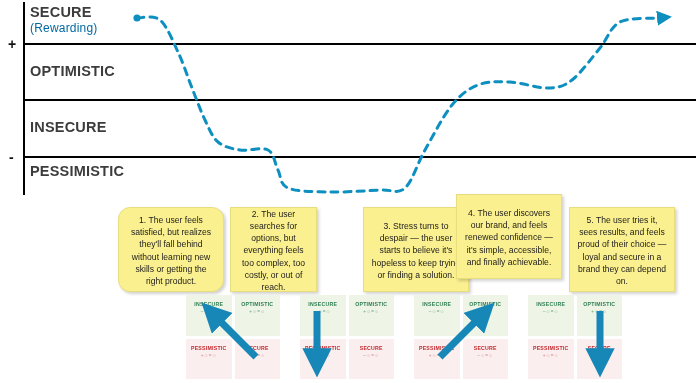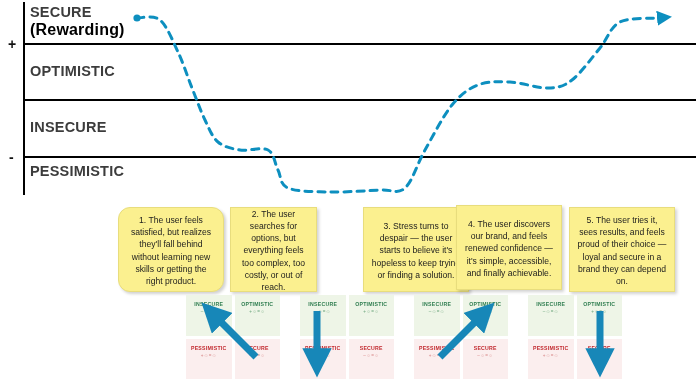--- a/index.html
+++ b/index.html
@@ -59,23 +59,23 @@
     left: 30px;
     font-size: 14.5px;
     font-weight: bold;
     color: #3c3c3c;
     letter-spacing: 0.2px;
     line-height: 1.18;
     white-space: nowrap;
   }
   .band-label .sub {
     display: block;
-    font-weight: bold;
-    font-size: 16px;
-    color: #000000;
+    font-weight: normal;
+    font-size: 12px;
+    color: #0369a1;
   }
   .band-label.b0 { top: 4px; }
   .band-label.b1 { top: 63px; }
   .band-label.b2 { top: 119px; }
   .band-label.b3 { top: 163px; }
 
   .curve-svg {
     position: absolute;
     left: 0; top: 0;
     width: 700px; height: 200px;
@@ -193,21 +193,21 @@
 
   <div class="note" style="left:118px; top:207px; width:106px; height:85px;border-radius:12px;">
     <span>1. The user feels satisfied, but realizes they'll fall behind without learning new skills or getting the right product.</span>
   </div>
   <div class="note" style="left:230px; top:207px; width:87px; height:85px;">
     <span>2. The user searches for options, but everything feels too complex, too costly, or out of reach.</span>
   </div>
   <div class="note" style="left:343px; top:207px; width:106px; height:85px;margin-left:20px;">
     <span>3. Stress turns to despair — the user starts to believe it's hopeless to keep trying or finding a solution.</span>
   </div>
-  <div class="note" style="left:456px; top:205px; width:106px; height:85px;justify-content:flex-end;">
+  <div class="note" style="left:456px; top:194px; width:106px; height:85px;justify-content:flex-end;">
     <span>4. The user discovers our brand, and feels renewed confidence — it's simple, accessible, and finally achievable.</span>
   </div>
   <div class="note" style="left:569px; top:207px; width:106px; height:85px;">
     <span>5. The user tries it, sees results, and feels proud of their choice — loyal and secure in a brand they can depend on.</span>
   </div>
 
   <div class="mini" style="left:186px; top:295px;">
     <div class="mini-grid">
       <div class="qcell green">
         <span class="qname g">INSECURE</span>

